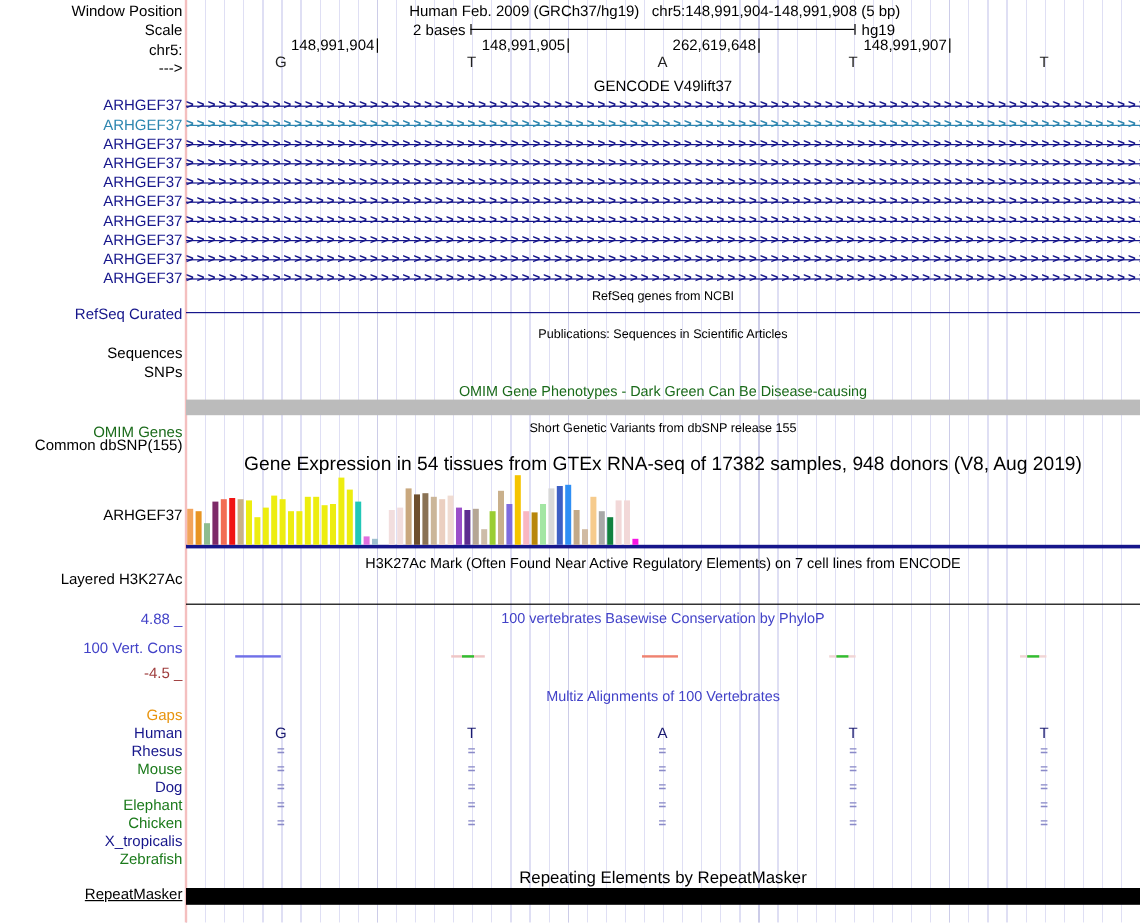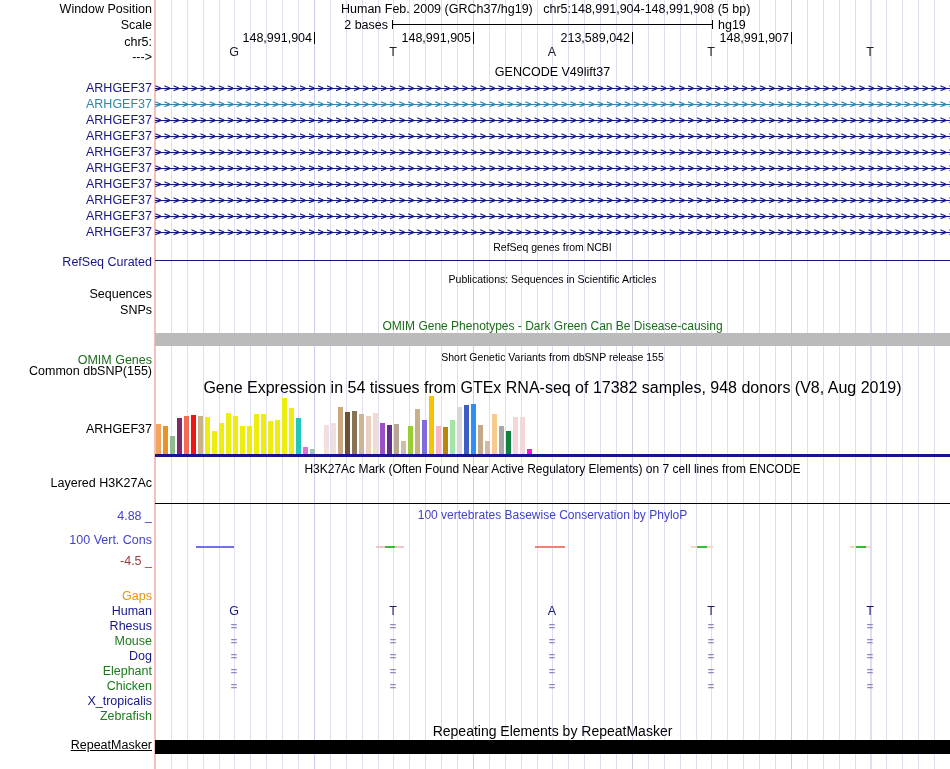--- a/index.html
+++ b/index.html
@@ -64,26 +64,27 @@
     <div class="sidebar-label" style="top: 716px; color: rgb(27, 122, 27);">Zebrafish</div>
     <div class="sidebar-label" style="top: 745px; color: rgb(0, 0, 0); text-decoration: underline;">RepeatMasker</div>
     <div class="center-title" style="top: 72px; color: rgb(0, 0, 0); font-size: 12.5px;">GENCODE V49lift37</div>
     <div class="center-title" style="top: 247px; color: rgb(0, 0, 0); font-size: 10.5px;">RefSeq genes from NCBI</div>
     <div class="center-title" style="top: 279px; color: rgb(0, 0, 0); font-size: 10.5px;">Publications: Sequences in Scientific Articles</div>
     <div class="center-title" style="top: 326px; color: rgb(27, 107, 27); font-size: 12px;">OMIM Gene Phenotypes - Dark Green Can Be Disease-causing</div>
     <div class="center-title" style="top: 357px; color: rgb(0, 0, 0); font-size: 10.5px;">Short Genetic Variants from dbSNP release 155</div>
     <div class="center-title" style="top: 388px; color: rgb(0, 0, 0); font-size: 16px;">Gene Expression in 54 tissues from GTEx RNA-seq of 17382 samples, 948 donors (V8, Aug 2019)</div>
     <div class="center-title" style="top: 469px; color: rgb(0, 0, 0); font-size: 12px;">H3K27Ac Mark (Often Found Near Active Regulatory Elements) on 7 cell lines from ENCODE</div>
     <div class="center-title" style="top: 515px; color: rgb(66, 66, 200); font-size: 12px;">100 vertebrates Basewise Conservation by PhyloP</div>
+    <div class="center-title" style="top: 580px; color: rgb(66, 66, 200); font-size: 12px;">Multiz Alignments of 100 Vertebrates</div>
     <div class="center-title" style="top: 731px; color: rgb(0, 0, 0); font-size: 14px;">Repeating Elements by RepeatMasker</div>
     <div class="ruler-num" style="right: 638px; top: 38px;">148,991,904</div>
     <div class="tickline" style="left: 314px; top: 32px; height: 12px;"></div>
     <div class="ruler-num" style="right: 479px; top: 38px;">148,991,905</div>
     <div class="tickline" style="left: 473px; top: 32px; height: 12px;"></div>
-    <div class="ruler-num" style="right: 320px; top: 38px;">213,589,042</div>
+    <div class="ruler-num" style="right: 320px; top: 38px;">262,619,648</div>
     <div class="tickline" style="left: 632px; top: 32px; height: 12px;"></div>
     <div class="ruler-num" style="right: 161px; top: 38px;">148,991,907</div>
     <div class="tickline" style="left: 791px; top: 32px; height: 12px;"></div>
     <div class="base-letter" style="left: 234px; top: 52px; color: rgb(34, 34, 34);">G</div>
     <div class="base-letter" style="left: 393px; top: 52px; color: rgb(34, 34, 34);">T</div>
     <div class="base-letter" style="left: 552px; top: 52px; color: rgb(34, 34, 34);">A</div>
     <div class="base-letter" style="left: 711px; top: 52px; color: rgb(34, 34, 34);">T</div>
     <div class="base-letter" style="left: 870px; top: 52px; color: rgb(34, 34, 34);">T</div>
     <div style="position: absolute; left: 392px; top: 24px; width: 320px; height: 1px; background: rgb(0, 0, 0);"></div>
     <div class="tickline" style="left: 392px; top: 20px; height: 9px;"></div>

